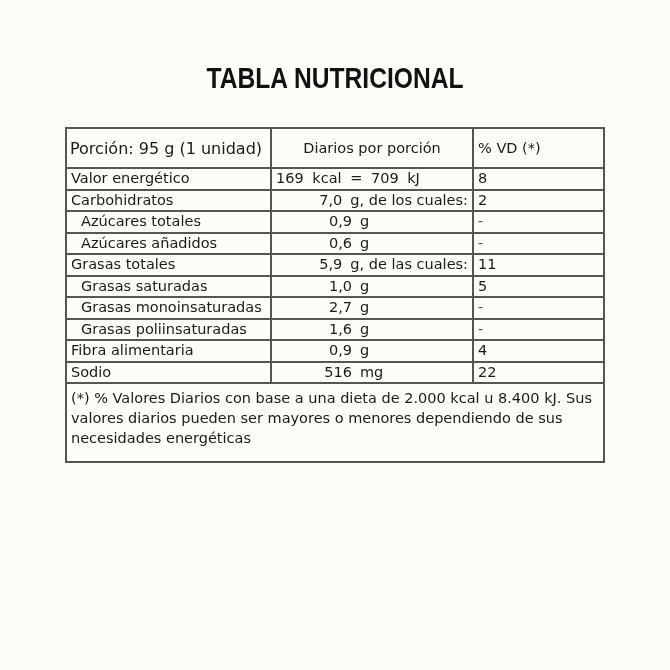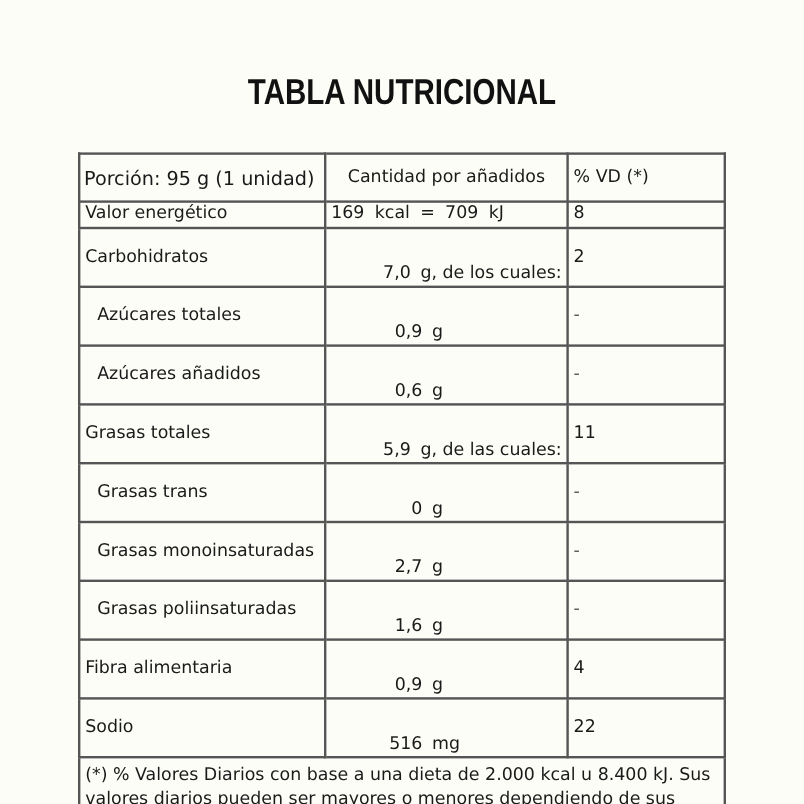--- a/index.html
+++ b/index.html
@@ -59,21 +59,20 @@
     .head .c-vd { font-size: 14.5px; }
     .indent { padding-left: 14px !important; }
     .qty-wrap {
       display: flex;
       align-items: baseline;
     }
     .qty-num {
       display: inline-block;
       width: 76px;
       text-align: right;
-      margin-top: 28px;
     }
     .qty-unit {
       display: inline-block;
       padding-left: 8px;
     }
     .energy {
       padding-left: 2px;
       word-spacing: 4px;
     }
     .dash { color: #555; }
@@ -88,21 +87,21 @@
   </style>
 </head>
 <body>
 
 <div class="title">TABLA NUTRICIONAL</div>
 
 <table class="nutri">
   <tbody>
       <tr class="head">
     <td class="c-name">Porción: 95 g  (1 unidad)</td>
-    <td class="c-qty">Cantidad por añadidos</td>
+    <td class="c-qty">Diarios por porción</td>
     <td class="c-vd">% VD (*)</td>
   </tr>
   <tr>
     <td class="c-name">Valor energético</td>
     <td class="c-qty energy">169  kcal  =  709  kJ</td>
     <td class="c-vd">8</td>
   </tr>
 
   <tr>
     <td class="c-name">Carbohidratos</td>
@@ -138,28 +137,28 @@
     <td class="c-name">Grasas totales</td>
     <td class="c-qty">
           <div class="qty-wrap">
             <span class="qty-num">5,9</span>
             <span class="qty-unit">g, de las cuales:</span>
           </div>
         </td>
     <td class="c-vd">11</td>
   </tr>
   <tr>
-    <td class="c-name indent">Grasas trans</td>
-    <td class="c-qty">
-          <div class="qty-wrap">
-            <span class="qty-num">0</span>
-            <span class="qty-unit">g</span>
-          </div>
-        </td>
-    <td class="c-vd dash">-</td>
+    <td class="c-name indent">Grasas saturadas</td>
+    <td class="c-qty">
+          <div class="qty-wrap">
+            <span class="qty-num">1,0</span>
+            <span class="qty-unit">g</span>
+          </div>
+        </td>
+    <td class="c-vd">5</td>
   </tr>
   <tr>
     <td class="c-name indent">Grasas monoinsaturadas</td>
     <td class="c-qty">
           <div class="qty-wrap">
             <span class="qty-num">2,7</span>
             <span class="qty-unit">g</span>
           </div>
         </td>
     <td class="c-vd dash">-</td>

